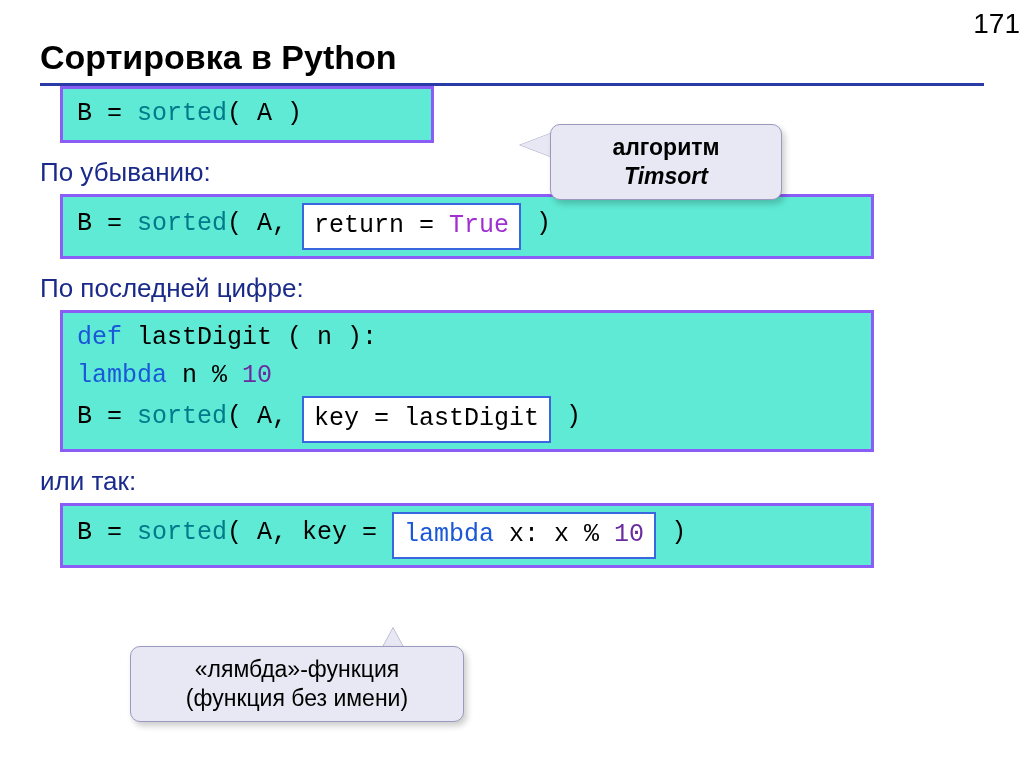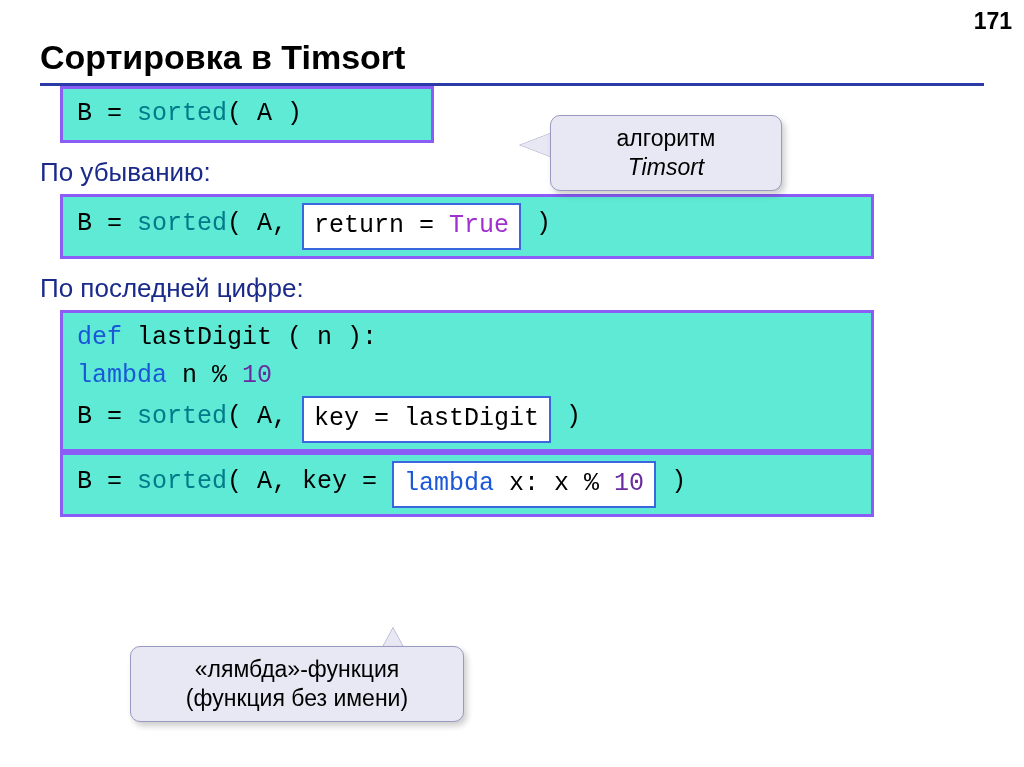--- a/index.html
+++ b/index.html
@@ -8,23 +8,23 @@
     font-family: Arial, Helvetica, sans-serif;
     background: #fff;
     width: 1024px;
     height: 767px;
     position: relative;
     overflow: hidden;
   }
   .page-number {
     position: absolute;
     top: 8px;
-    right: 12px;
-    font-weight: bold;
-    font-size: 23px;
+    right: 4px;
+    font-weight: normal;
+    font-size: 28px;
     color: #000;
   }
   .title {
     font-weight: bold;
     font-size: 34px;
     color: #000;
     border-bottom: 3px solid #2a3ba8;
     padding: 0 0 6px 0;
     margin: 38px 40px 0 40px;
   }
@@ -66,23 +66,24 @@
     border: 1px solid #9a9ac0;
     border-radius: 10px;
     box-shadow: 3px 4px 6px rgba(0,0,0,0.2);
     font-size: 23px;
     color: #000;
     text-align: center;
     padding: 8px 20px;
     line-height: 1.25;
   }
   .callout-timsort {
-    top: 115px;
+    top: 124px;
     left: 550px;
     width: 190px;
+    font-weight: bold;
   }
   .callout-lambda {
     top: 646px;
     left: 130px;
     width: 292px;
   }
   .italic { font-style: italic; }
   .inset-box {
     display: inline-block;
     background: #fff;
@@ -113,21 +114,21 @@
     border-right: 13px solid transparent;
     border-bottom: 24px solid #e8e8f4;
     filter: drop-shadow(0 -1px 0 #9a9ac0);
   }
 </style>
 </head>
 <body>
 
 <div class="page-number">171</div>
 
-<div class="title">Сортировка в Timsort</div>
+<div class="title">Сортировка в Python</div>
 
 <div class="content">
 
   <div class="row">
     <div class="code-box small">
       <span class="black">B = </span><span class="teal">sorted</span><span class="black">( A )</span>
     </div>
   </div>
 
   <div class="section-label">По убыванию:</div>
@@ -145,20 +146,21 @@
       </div>
       <div>
         <span class="blue">  lambda</span><span class="black"> n % </span><span class="dpurple">10</span>
       </div>
       <div>
         <span class="black">B = </span><span class="teal">sorted</span><span class="black">( A, </span><span class="inset-box">key = lastDigit</span><span class="black">  )</span>
       </div>
     </div>
   </div>
 
+  <div class="section-label">или так:</div>
   <div class="row">
     <div class="code-box full">
       <span class="black">B = </span><span class="teal">sorted</span><span class="black">( A, key = </span><span class="inset-box"><span class="blue">lambda</span><span class="black"> x: x % </span><span class="dpurple">10</span></span><span class="black">  )</span>
     </div>
   </div>
 
 </div>
 
 <div class="arrow arrow-timsort"></div>
 <div class="callout callout-timsort">

